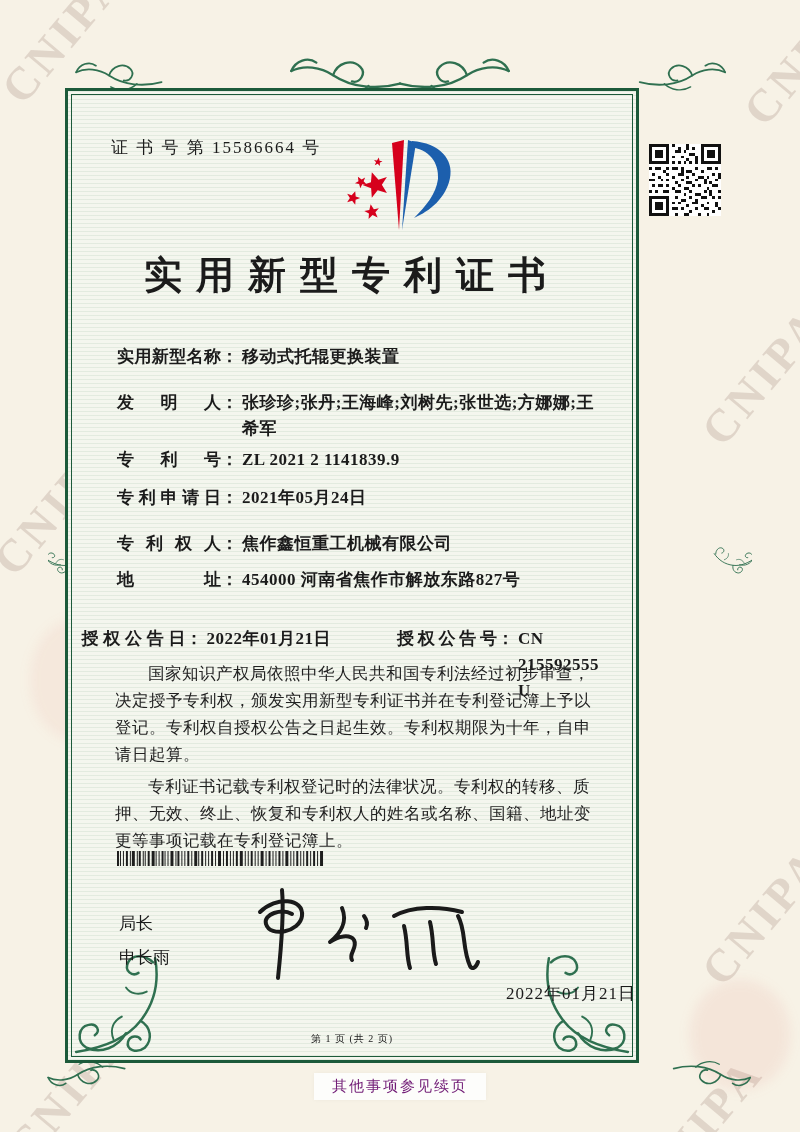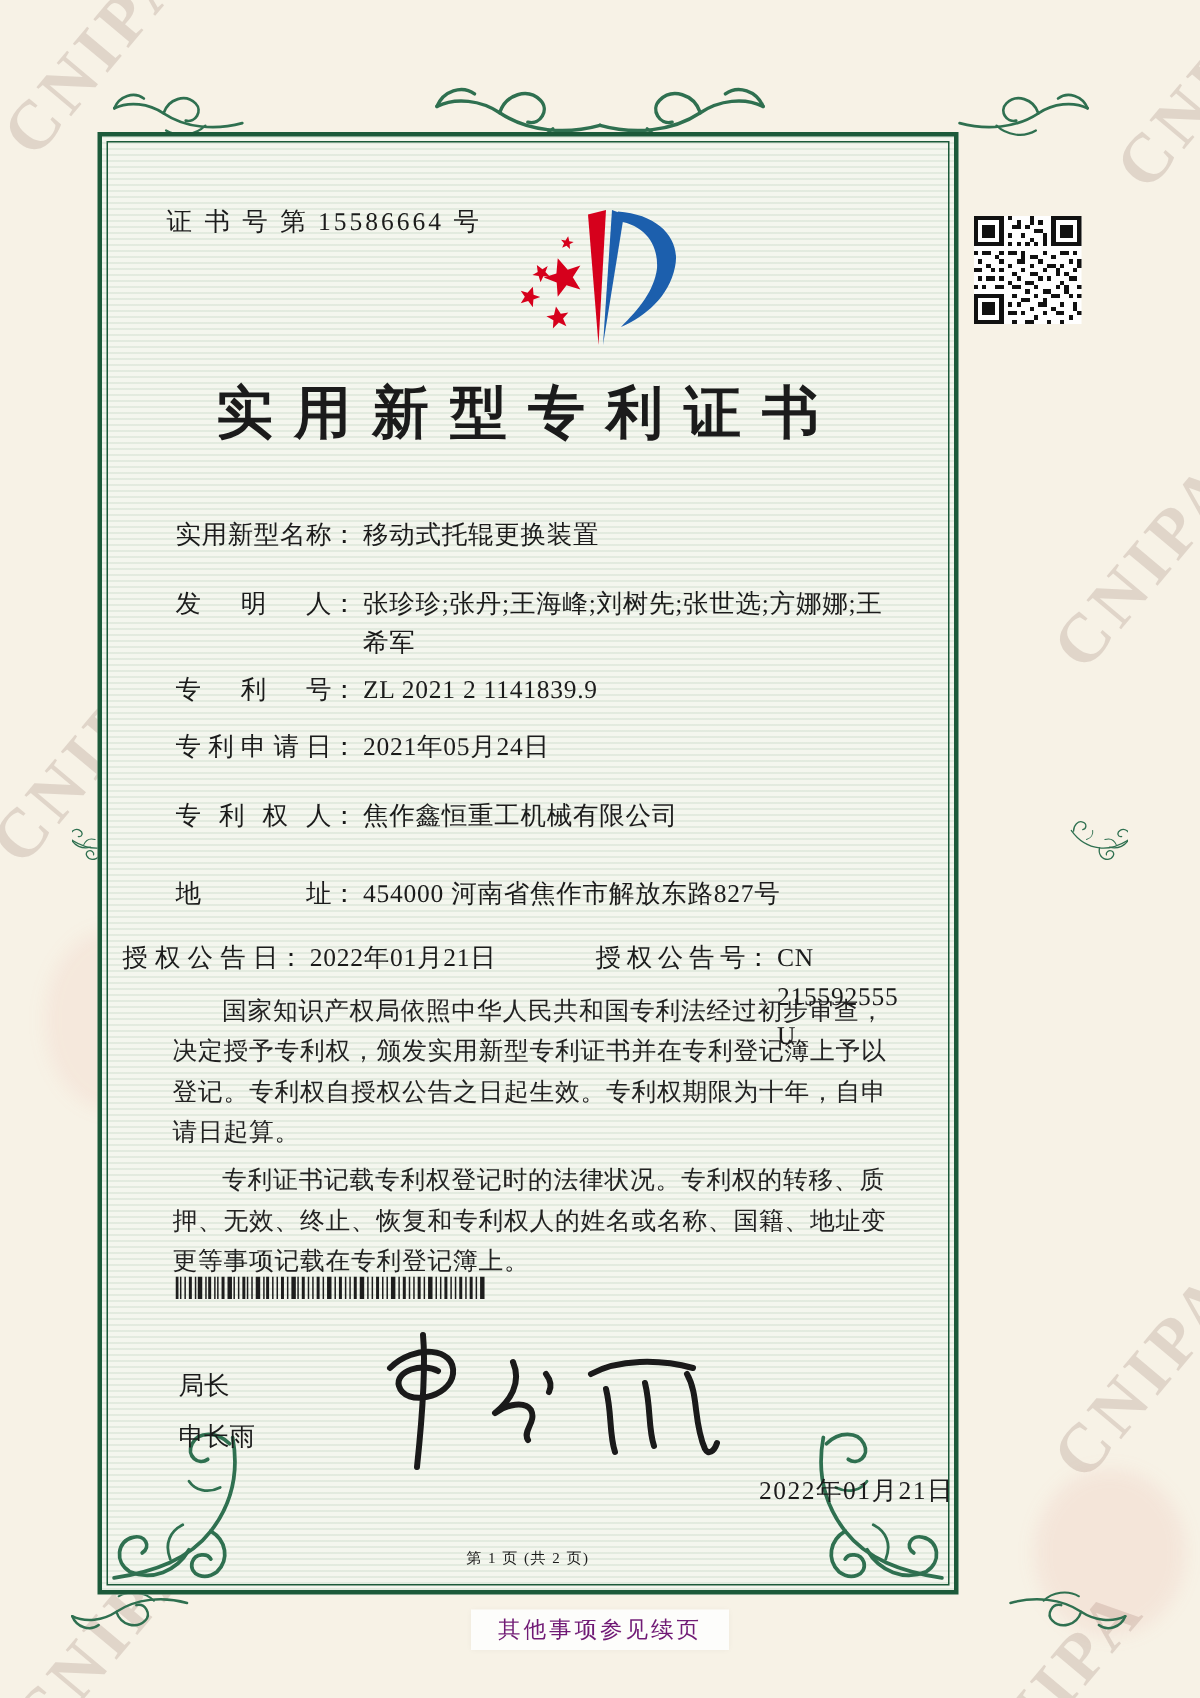--- a/index.html
+++ b/index.html
@@ -33,26 +33,26 @@
   
   .cert-number{position:absolute;top:42px;left:40px;font-size:17px;letter-spacing:2px;}
   .logo{position:absolute;top:40px;left:270px;}
   .qr{position:absolute;top:50px;left:578px;width:72px;height:72px;}
   .title{
     position:absolute;top:156px;left:0;width:100%;text-align:center;
     font-size:38px;font-weight:bold;letter-spacing:14px;margin:0;
   }
   
   .fields{position:absolute;top:250px;left:46px;right:34px;font-size:17px;}
-  .field-row{position:absolute;left:0;right:0;display:flex;align-items:flex-start;line-height:26px;}
+  .field-row{position:absolute;left:0;right:0;display:flex;align-items:flex-start;line-height:26px;font-weight:bold;}
   .field-label{display:inline-block;width:104px;text-align:justify;text-align-last:justify;flex:0 0 104px;}
   .field-colon{flex:0 0 auto;}
   .field-value{flex:1 1 auto;margin-left:4px;letter-spacing:0.5px;}
   .r0{top:0;} .r1{top:46px;} .r2{top:103px;} .r3{top:141px;}
-  .r4{top:187px;} .r5{top:239px;} .r6{top:282px;justify-content:flex-end;}
+  .r4{top:187px;} .r5{top:223px;} .r6{top:282px;justify-content:flex-end;}
   .grant-no-group{display:flex;margin-left:66px;}
   .grant-no-group .field-label{width:100px;flex-basis:100px;}
   
   .paras{
     position:absolute;top:566px;left:44px;right:38px;
     font-size:16.5px;line-height:27px;letter-spacing:0.5px;color:#222;
   }
   .paras p{margin:0 0 5px 0;text-indent:2em;}
   
   .barcode{position:absolute;top:757px;left:46px;width:208px;height:15px;}

